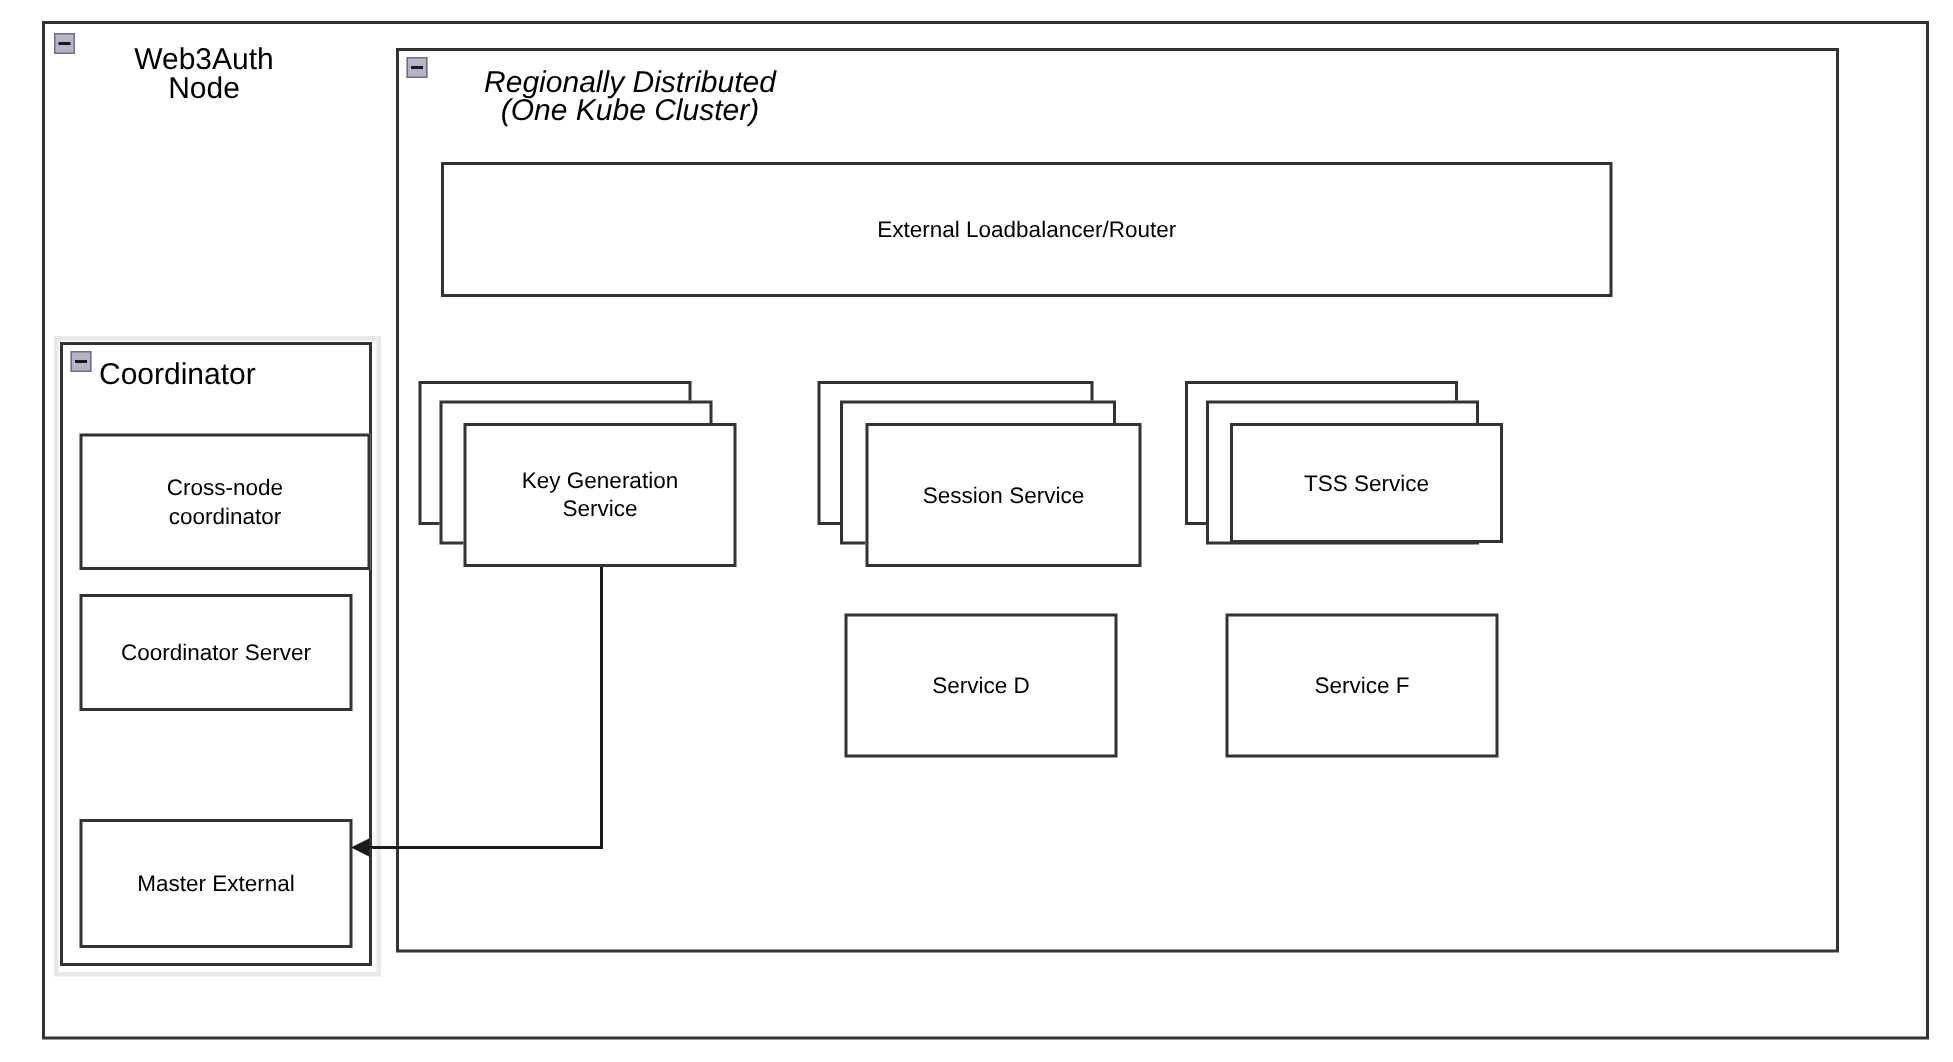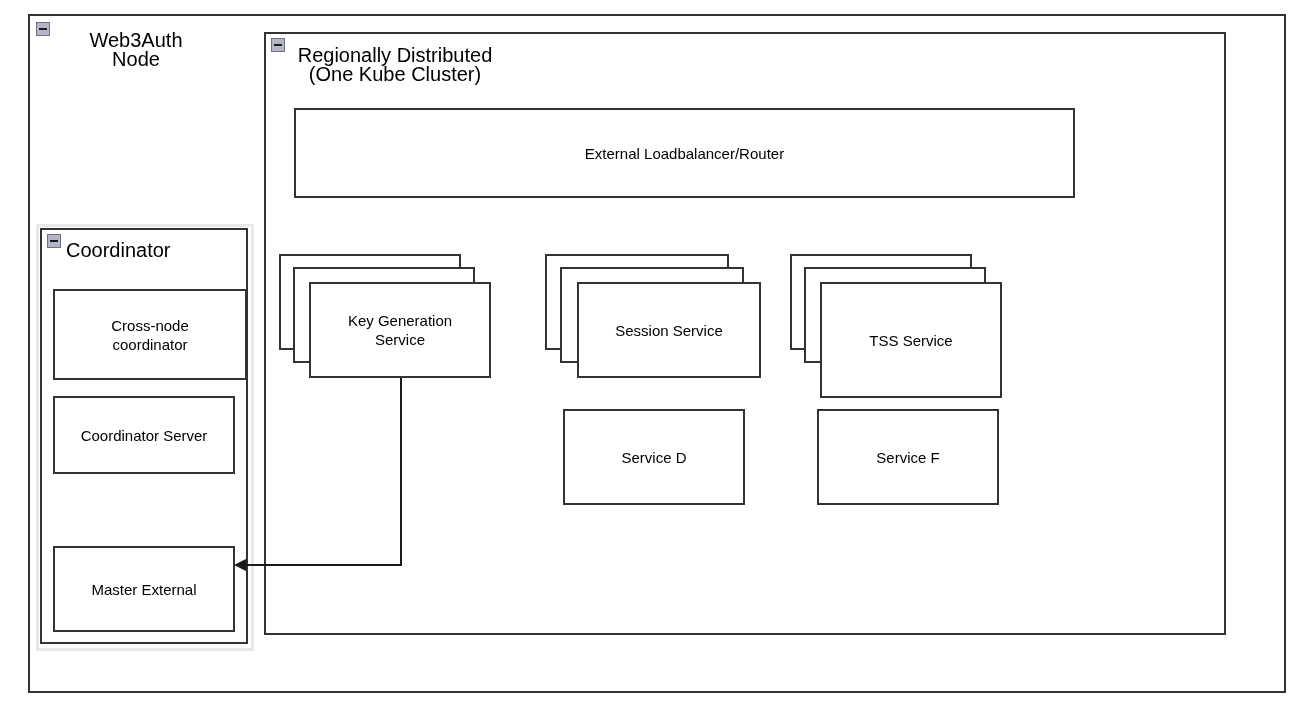--- a/index.html
+++ b/index.html
@@ -126,21 +126,21 @@
 
   <div class="collapse-icon" style="left:36px; top:22px;"></div>
 
   <div class="container-title" style="left:56px; top:31px; width:160px;">Web3Auth
 Node</div>
 
   <div class="box container-box" style="left:264px; top:32px; width:962px; height:603px;"></div>
 
   <div class="collapse-icon" style="left:271px; top:38px;"></div>
 
-  <div class="container-title" style="left:280px; top:46px; width:230px;">Regionally Distributed
+  <div class="container-title" style="left:305px; top:46px; width:230px;font-style:italic;">Regionally Distributed
 (One Kube Cluster)</div>
 
   <div class="box leaf-box" style="left:294px; top:108px; width:781px; height:90px;">
     <span class="leaf-label">External Loadbalancer/Router</span>
   </div>
 
   <div class="halo" style="left:36px; top:224px; width:218px; height:427px;"></div>
 
   <div class="box container-box" style="left:40px; top:228px; width:208px; height:416px;"></div>
 
@@ -174,21 +174,21 @@
     <div class="layer" style="left:0px; top:0px; width:184px; height:96px;"></div>
     <div class="layer" style="left:15px; top:13px; width:184px; height:96px;"></div>
     <div class="layer front" style="left:32px; top:28px; width:184px; height:96px;">
       <span class="leaf-label">Session Service</span>
     </div>
   </div>
 
   <div class="stack" style="left:790px; top:254px; width:212px; height:126px;">
     <div class="layer" style="left:0px; top:0px; width:182px; height:96px;"></div>
     <div class="layer" style="left:14px; top:13px; width:182px; height:96px;"></div>
-    <div class="layer front" style="left:30px; top:28px; width:182px; height:116px;">
+    <div class="layer front" style="left:30px; top:28px; width:182px; height:80px;">
       <span class="leaf-label">TSS Service</span>
     </div>
   </div>
 
   <div class="box leaf-box" style="left:817px; top:409px; width:182px; height:96px;">
     <span class="leaf-label">Service F</span>
   </div>
 
   <div class="box leaf-box" style="left:563px; top:409px; width:182px; height:96px;">
     <span class="leaf-label">Service D</span>

